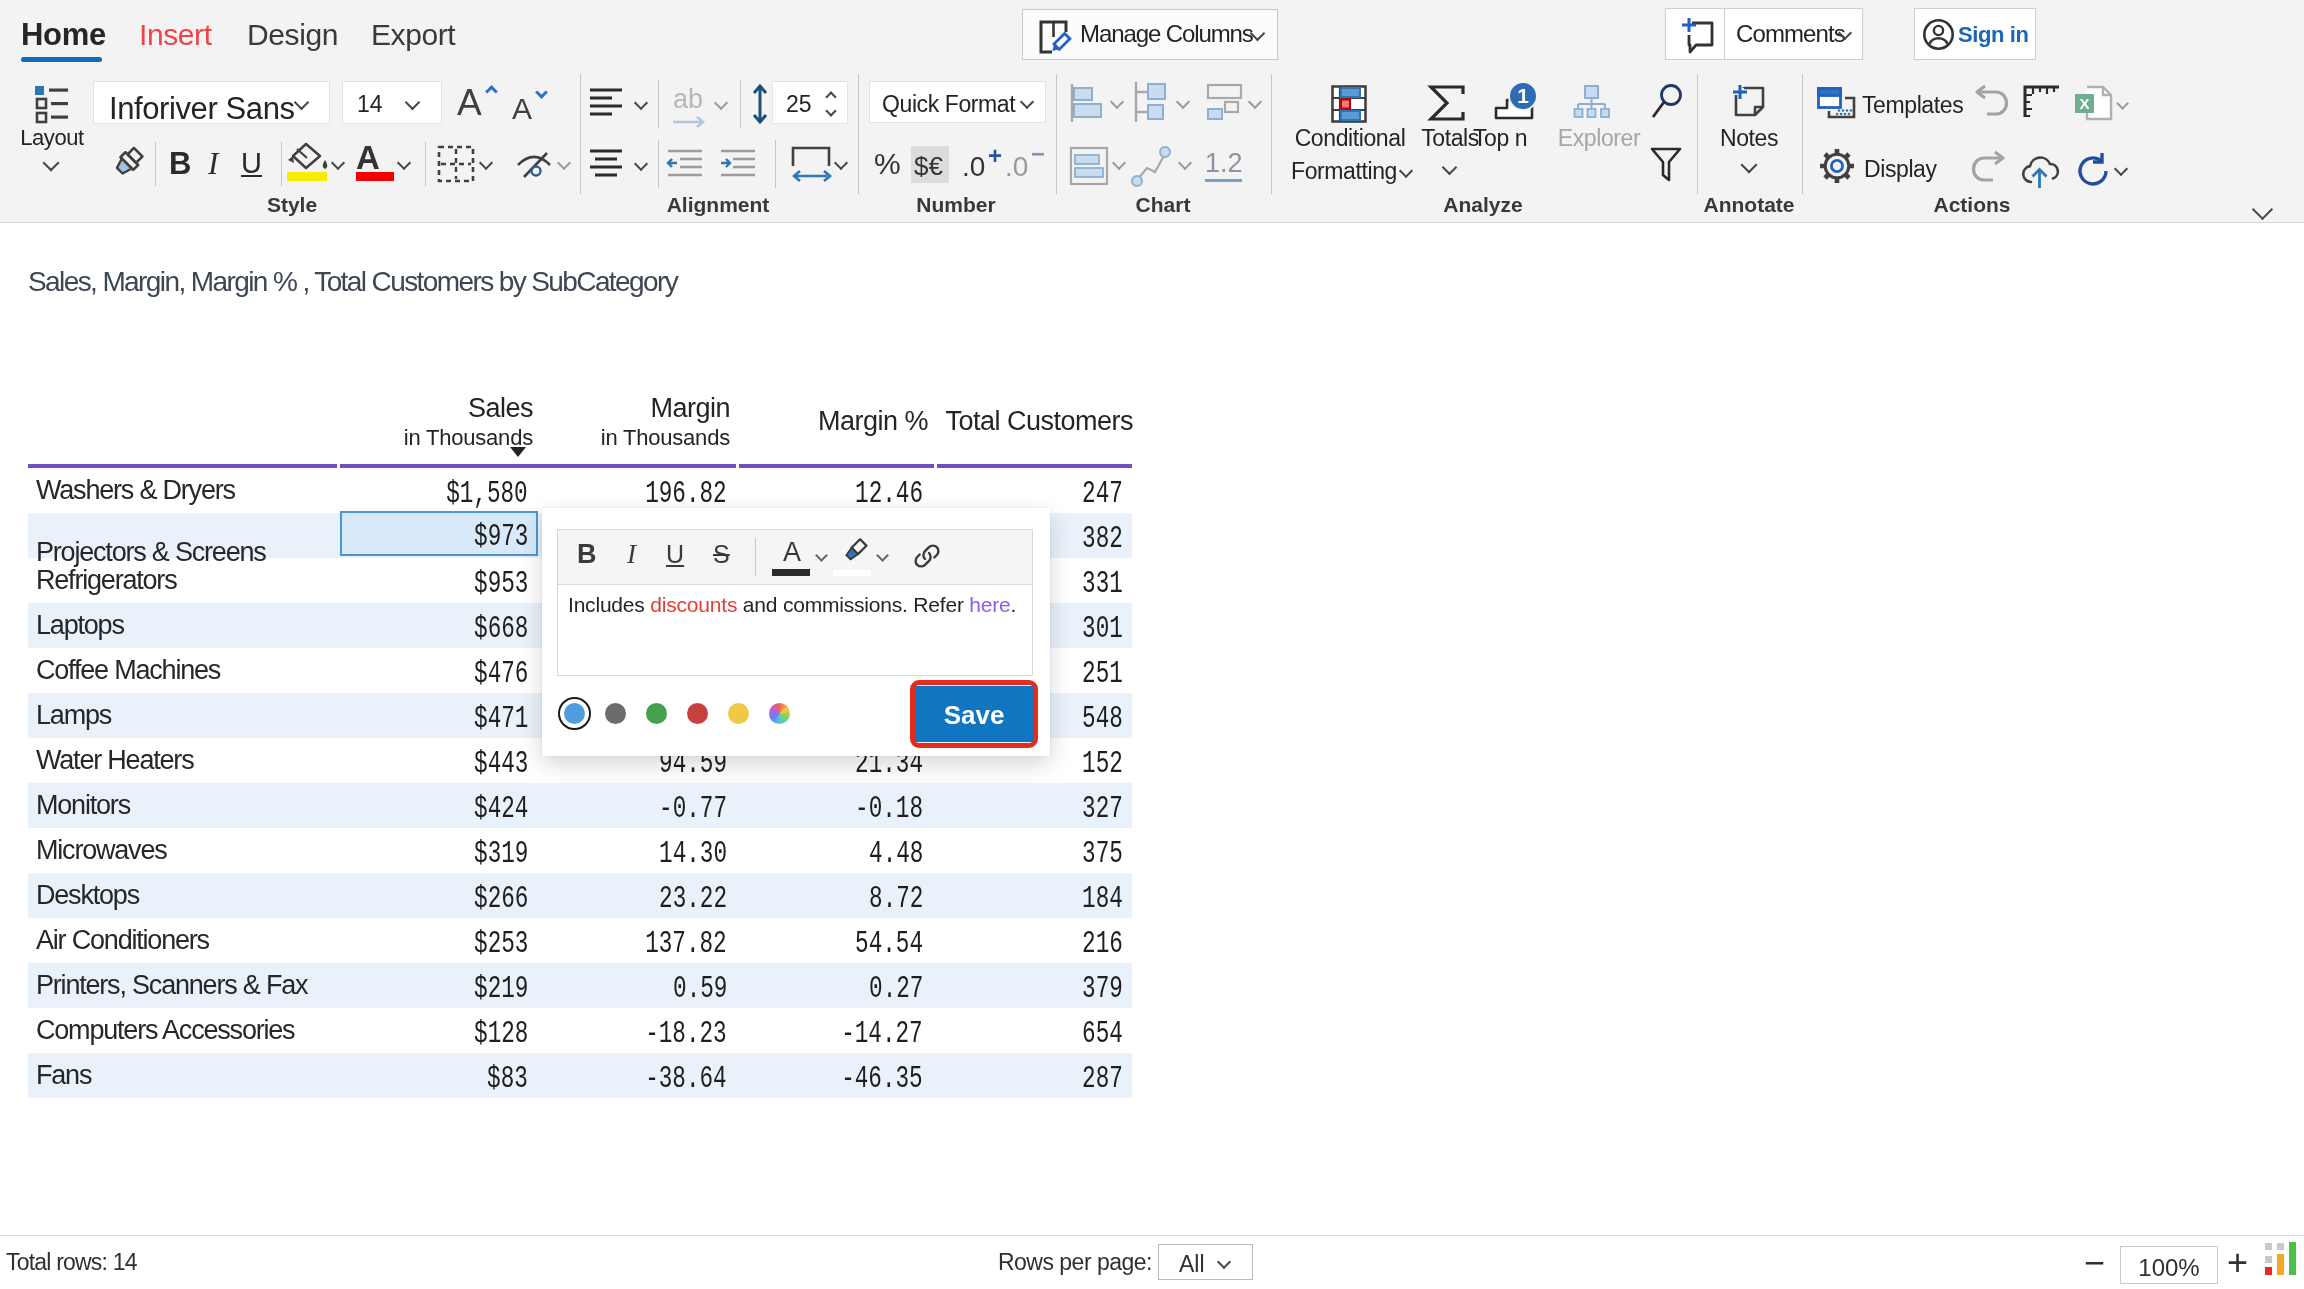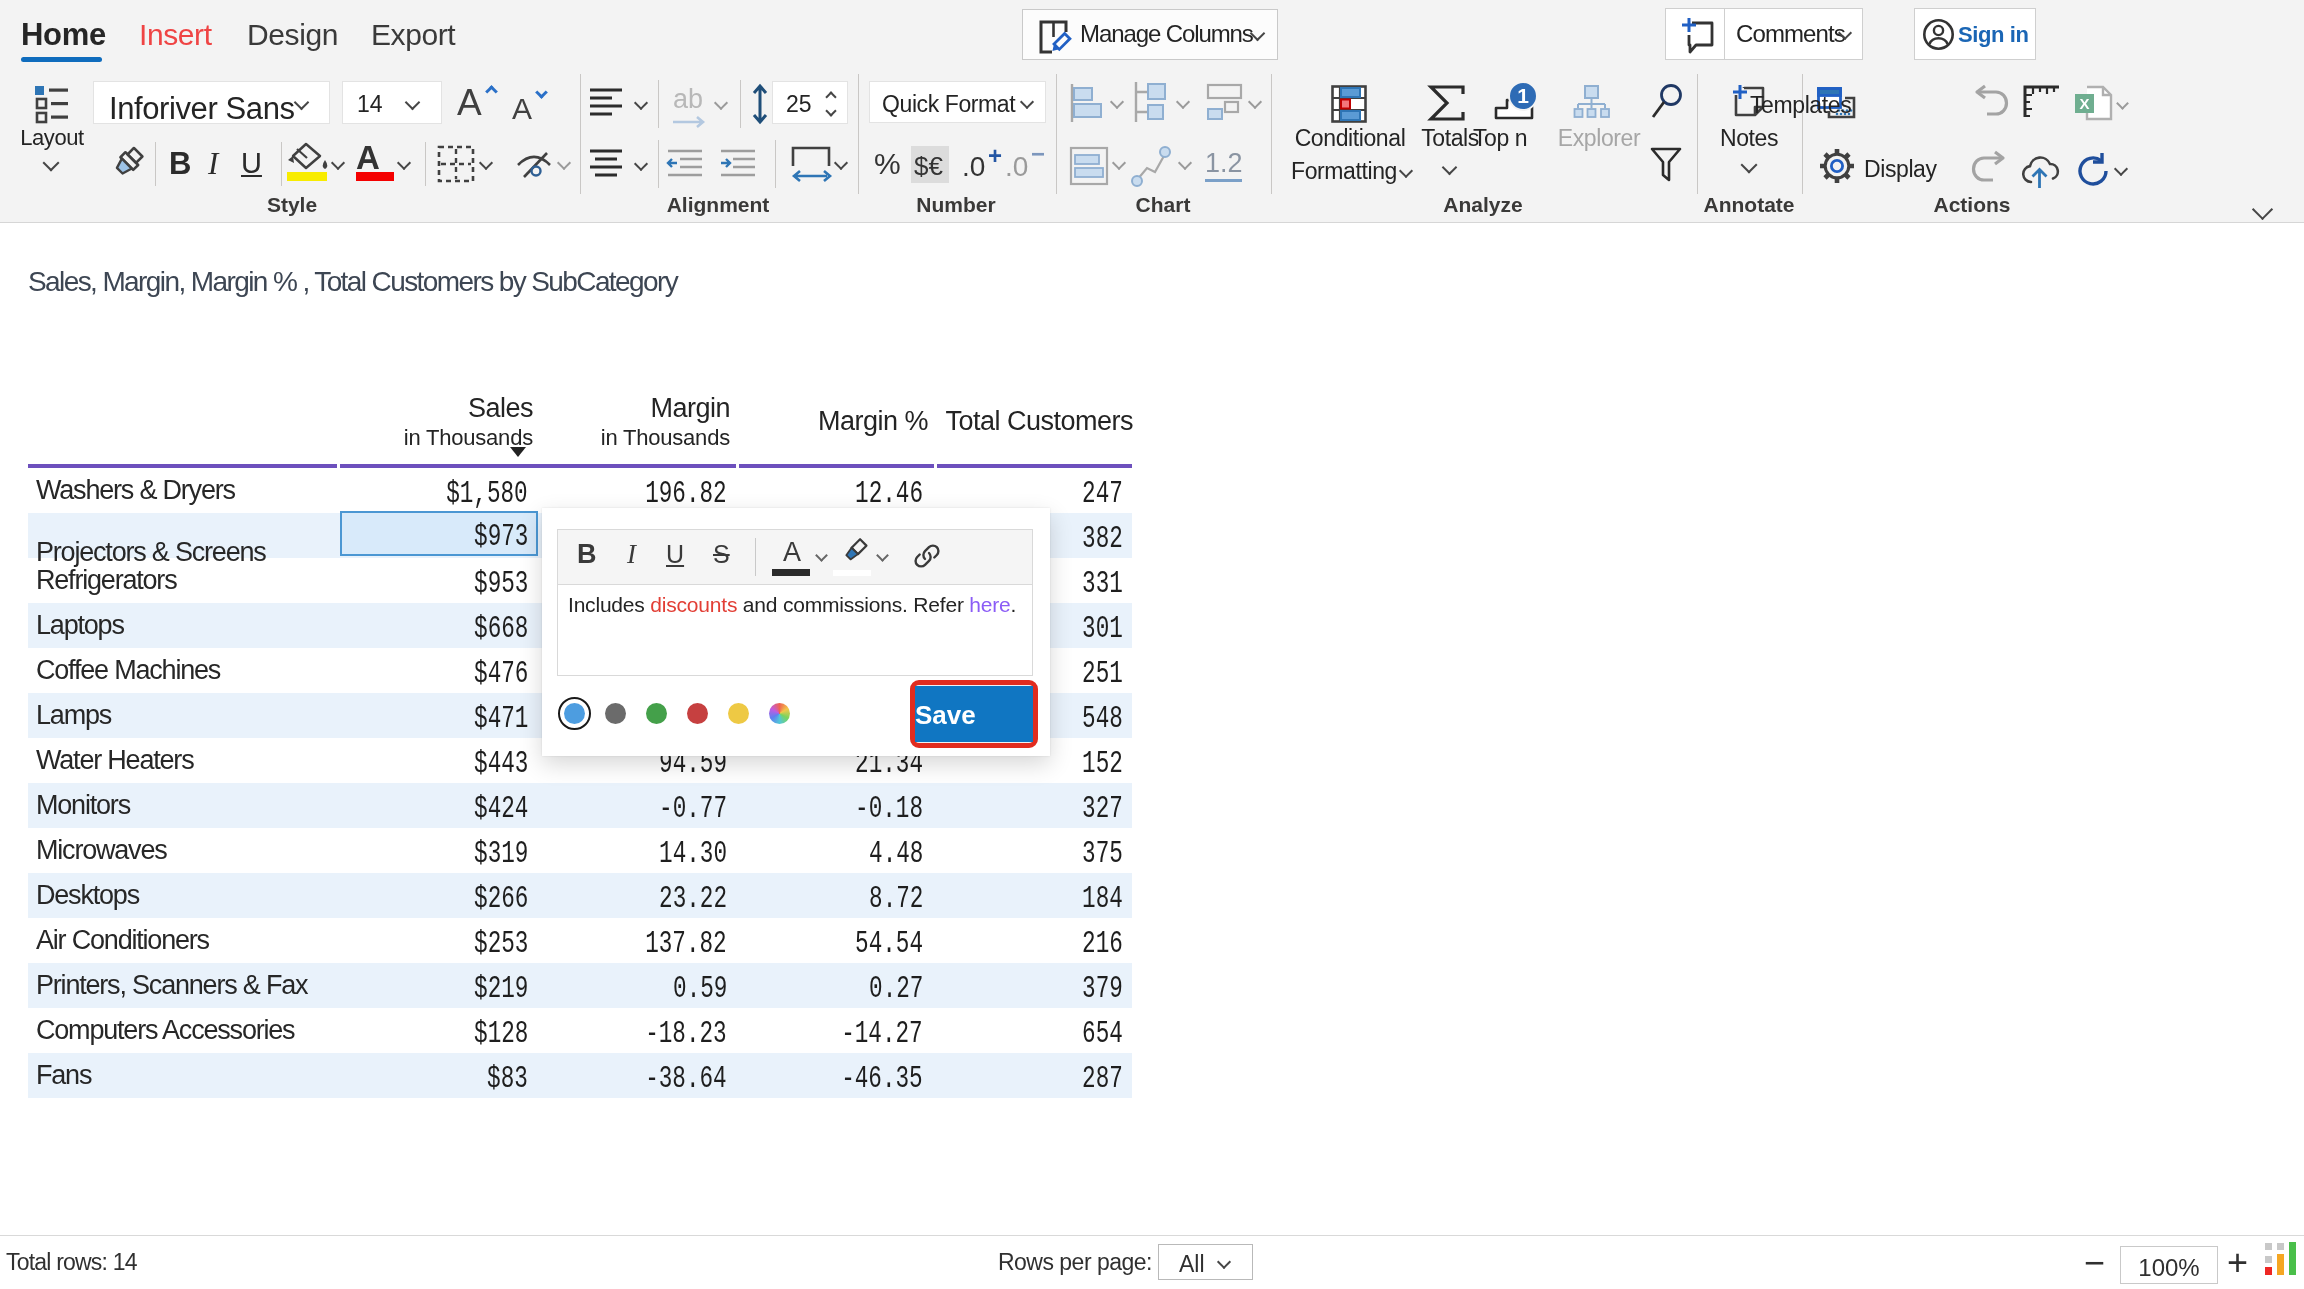--- a/index.html
+++ b/index.html
@@ -250,21 +250,21 @@
 <circle cx="20" cy="27" r="1.3"></circle>
         <circle cx="24" cy="27" r="1.3"></circle>
         <circle cx="28" cy="27" r="1.3"></circle>
         <circle cx="32" cy="27" r="1.3"></circle>
 <circle cx="22" cy="23.5" r="1.3"></circle>
         <circle cx="26" cy="23.5" r="1.3"></circle>
         <circle cx="30" cy="23.5" r="1.3"></circle>
         <circle cx="34" cy="23.5" r="1.3"></circle>
 </g>
 </svg>
-<div class="rtx" style="left:1750px;top:92px">Templates</div>
+<div class="rtx" style="left:1862px;top:92px">Templates</div>
 <svg style="left:1972px;top:86px" width="36" height="32" viewBox="0 0 36 32">
 <path d="M6 6 h18 a10.5 11 0 0 1 0 22 h-9" fill="none" stroke="#a3a3a3" stroke-width="3.2"></path>
 <path d="M13 0 L5 6 L13 12" fill="none" stroke="#a3a3a3" stroke-width="3.2" stroke-linejoin="round"></path>
 </svg>
 <svg style="left:2023px;top:85px" width="38" height="34" viewBox="0 0 38 34">
 <path d="M2 32 V2 h34" fill="none" stroke="#2b2b2b" stroke-width="3"></path>
 <path d="M10 2 v7 M17 2 v5 M24 2 v7 M31 2 v5 M2 10 h7 M2 17 h5 M2 24 h7 M2 31 h5" stroke="#2b2b2b" stroke-width="2.2"></path>
 </svg>
 <svg style="left:2073px;top:85px" width="40" height="36" viewBox="0 0 40 36">
 <path d="M14 2 h16 l8 8 v24 h-24 v-8" fill="#fff" stroke="#b0b0b0" stroke-width="2.4"></path>
@@ -404,21 +404,21 @@
 <div class="abs" style="left:568px;top:593px;font-size:21px;letter-spacing:-0.2px;color:#242424">Includes <span style="color:#e23e35">discounts</span> and commissions. Refer <span style="color:#8b5cf6;">here</span>.</div>
 <div class="abs" style="left:558px;top:697px;width:33px;height:33px;border:2.5px solid #191919;border-radius:50%"></div>
 <div class="abs" style="left:564px;top:703px;width:21px;height:21px;background:#4d9de0;border-radius:50%"></div>
 <div class="abs" style="left:605px;top:703px;width:21px;height:21px;background:#6b6b6b;border-radius:50%"></div>
 <div class="abs" style="left:646px;top:703px;width:21px;height:21px;background:#44a04a;border-radius:50%"></div>
 <div class="abs" style="left:687px;top:703px;width:21px;height:21px;background:#c64040;border-radius:50%"></div>
 <div class="abs" style="left:728px;top:703px;width:21px;height:21px;background:#eec944;border-radius:50%"></div>
 <div class="abs" style="left:769px;top:703px;width:21px;height:21px;border-radius:50%;background:conic-gradient(#ef6451,#f2c84b,#79d45e,#52c7d8,#5f7ff0,#c05ce0,#ef6451)"></div>
 <div class="abs" style="left:910px;top:680px;width:128px;height:68px;border:5px solid #e12c1f;border-radius:9px;background:#eef1f4"></div>
 <div class="abs" style="left:915px;top:686px;width:118px;height:56px;background:#1076c2"></div>
-<div class="abs" style="left:915px;top:700px;width:118px;font-size:26px;font-weight:bold;color:#fff">Save</div>
+<div class="abs" style="left:915px;top:700px;width:118px;text-align:center;font-size:26px;font-weight:bold;color:#fff">Save</div>
 <div class="abs" style="left:0;top:1235px;width:2304px;height:1px;background:#d9d9d9"></div>
 <div class="abs" style="left:6px;top:1249px;font-size:23px;letter-spacing:-0.8px;color:#303030">Total rows: 14</div>
 <div class="abs" style="right:1152px;top:1249px;font-size:23px;letter-spacing:-0.5px;color:#303030">Rows per page:</div>
 <div class="abs" style="left:1158px;top:1244px;width:95px;height:36px;border:1px solid #b9b9b9;background:#fff"></div>
 <div class="abs" style="left:1179px;top:1251px;font-size:23px;color:#303030">All</div>
 <i class="cv" style="left:1219px;top:1257px;width:10px;height:10px"></i>
 <div class="abs" style="left:2084px;top:1242px;font-size:36px;color:#303030">−</div>
 <div class="abs" style="left:2120px;top:1246px;width:98px;height:38px;border:1px solid #c9c9c9;background:#fff"></div>
 <div class="abs" style="left:2120px;top:1254px;width:98px;text-align:center;font-size:24px;color:#303030">100%</div>
 <div class="abs" style="left:2227px;top:1242px;font-size:36px;color:#303030">+</div>

